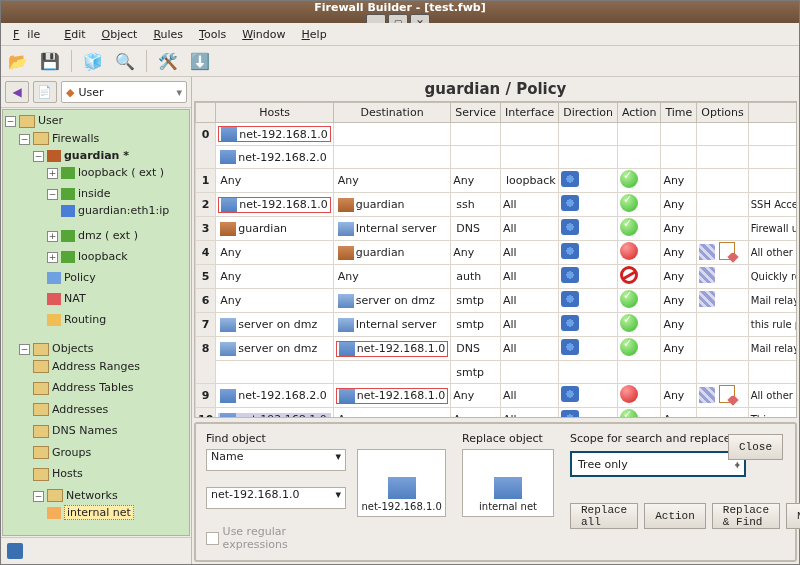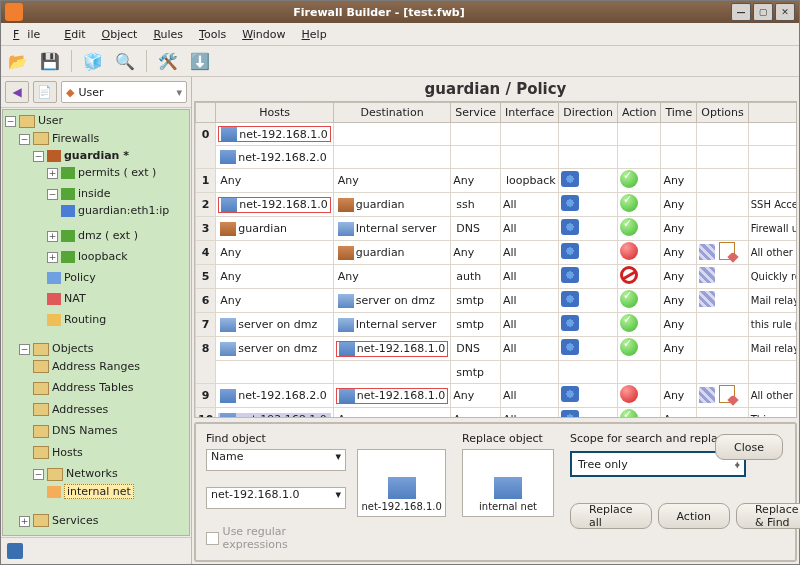--- a/index.html
+++ b/index.html
@@ -1,17 +1,17 @@
 <!DOCTYPE html>
 <html><head>
 <meta charset="utf-8">
 <style>
 html,body{margin:0;padding:0;font-family:"DejaVu Sans",Arial,sans-serif;font-size:11px;color:#222;background:#efebe7;}
 .window{width:800px;height:565px;display:flex;flex-direction:column;background:#efebe7;border:1px solid #7a7a7a;box-sizing:border-box;}
-.titlebar{height:22px;background:linear-gradient(to bottom,#8a6a4f 0%,#6b4f38 100%);display:flex;align-items:center;color:#fff;font-weight:bold;}
+.titlebar{height:22px;background:linear-gradient(to bottom,#8a6a4f 0%,#6b4f38 100%);display:flex;align-items:center;color:#fff;font-weight:bold;flex-direction:column;}
 .titlebar .sysicon{width:18px;height:18px;margin:0 4px 0 4px;background:#f08030;border-radius:3px;display:flex;align-items:center;justify-content:center;}
 .titlebar .title{flex:1;text-align:center;}
 .titlebar .wbtns{display:flex;margin-right:4px;gap:2px;}
 .titlebar .wbtn{width:18px;height:16px;background:#d7d3cf;border:1px solid #555;border-radius:2px;display:flex;align-items:center;justify-content:center;font-size:9px;color:#333;font-weight:bold;}
 .menubar{height:22px;display:flex;align-items:center;padding:0 4px;background:#efebe7;border-bottom:1px solid #cfc8c0;}
 .menubar span{padding:2px 8px;}
 .menubar span u{}
 .toolbar{height:30px;display:flex;align-items:center;gap:10px;padding:0 6px;border-bottom:1px solid #cfc8c0;}
 .tb-ico{width:22px;height:22px;display:flex;align-items:center;justify-content:center;font-size:16px;}
 .sep{width:1px;height:22px;background:#c8c1b8;}
@@ -71,21 +71,21 @@
 .finput{height:20px;border:1px solid #b5afa6;background:#fff;padding:0 4px;width:130px;}
 .finput.sel{background:#fff;position:relative;}
 .fwell{width:90px;height:62px;border:1px solid #b5afa6;background:#fff;display:flex;flex-direction:column;align-items:center;justify-content:flex-end;font-size:10px;gap:2px;padding-bottom:4px;}
 .fwell .oico{width:28px;height:22px;}
 .chk{display:flex;align-items:center;gap:4px;color:#999;}
 .chk .cb{width:11px;height:11px;border:1px solid #b5afa6;background:#fff;}
 .scopecol{display:flex;flex-direction:column;gap:6px;}
 .scope-sel{height:22px;width:160px;border:2px solid #0c4a6e;background:#fff;display:flex;align-items:center;padding:0 6px;position:relative;}
 .scope-sel::after{content:"◂▸";position:absolute;right:4px;transform:rotate(90deg);font-size:9px;letter-spacing:-2px;color:#666;}
 .btnrow{display:flex;gap:6px;}
-.btn{height:24px;border:1px solid #a8a298;background:linear-gradient(#f7f4ef,#e0dbd2);padding:0 18px;display:flex;align-items:center;border-radius:9px;}
+.btn{height:24px;border:1px solid #a8a298;background:linear-gradient(#f7f4ef,#e0dbd2);padding:0 10px;display:flex;align-items:center;border-radius:0;font-family:Liberation Mono, monospace;}
 .closebtn{position:absolute;right:12px;top:10px;}
 </style>
 </head>
 <body>
 
 <div class="window">
 
   <div class="titlebar">
     <div class="sysicon"></div>
     <div class="title">Firewall Builder - [test.fwb]</div>
@@ -130,41 +130,42 @@
       </div>
 
       <div class="tree">
         <ul>
           <li><span class="box">−</span><span class="folder"></span><span>User</span>
             <ul>
               <li><span class="box">−</span><span class="folder"></span><span>Firewalls</span>
                 <ul>
                   <li><span class="box">−</span><span class="ico-sm ico-fw"></span><b>guardian *</b>
                     <ul>
-                      <li><span class="box">+</span><span class="ico-sm ico-if"></span><span>permits ( ext )</span></li>
+                      <li><span class="box">+</span><span class="ico-sm ico-if"></span><span>loopback ( ext )</span></li>
                       <li><span class="box">−</span><span class="ico-sm ico-if"></span><span>inside</span>
                         <ul>
                             <li><span class="ico-sm ico-ip"></span><span>guardian:eth1:ip</span></li>
                           </ul>
                       </li>
                       <li><span class="box">+</span><span class="ico-sm ico-if"></span><span>dmz ( ext )</span></li>
                       <li><span class="box">+</span><span class="ico-sm ico-if"></span><span>loopback</span></li>
                       <li><span class="ico-sm ico-pol"></span><span>Policy</span></li>
                       <li><span class="ico-sm ico-nat"></span><span>NAT</span></li>
                       <li><span class="ico-sm ico-rt"></span><span>Routing</span></li>
                     </ul>
                   </li>
                 </ul>
               </li>
               <li><span class="box">−</span><span class="folder"></span><span>Objects</span>
                 <ul>
                   <li><span class="folder"></span><span>Address Ranges</span></li>
                   <li><span class="folder"></span><span>Address Tables</span></li>
                   <li><span class="folder"></span><span>Addresses</span></li>
                   <li><span class="folder"></span><span>DNS Names</span></li>
+                  <li><span class="folder"></span><span>Groups</span></li>
                   <li><span class="folder"></span><span>Hosts</span></li>
                   <li><span class="box">−</span><span class="folder"></span><span>Networks</span>
                     <ul>
                         <li><span class="ico-sm ico-net"></span><span class="sel">internal net</span></li>
                       </ul>
                   </li>
                 </ul>
               </li>
               <li><span class="box">+</span><span class="folder"></span><span>Services</span></li>
               <li><span class="folder"></span><span>Time</span></li>

